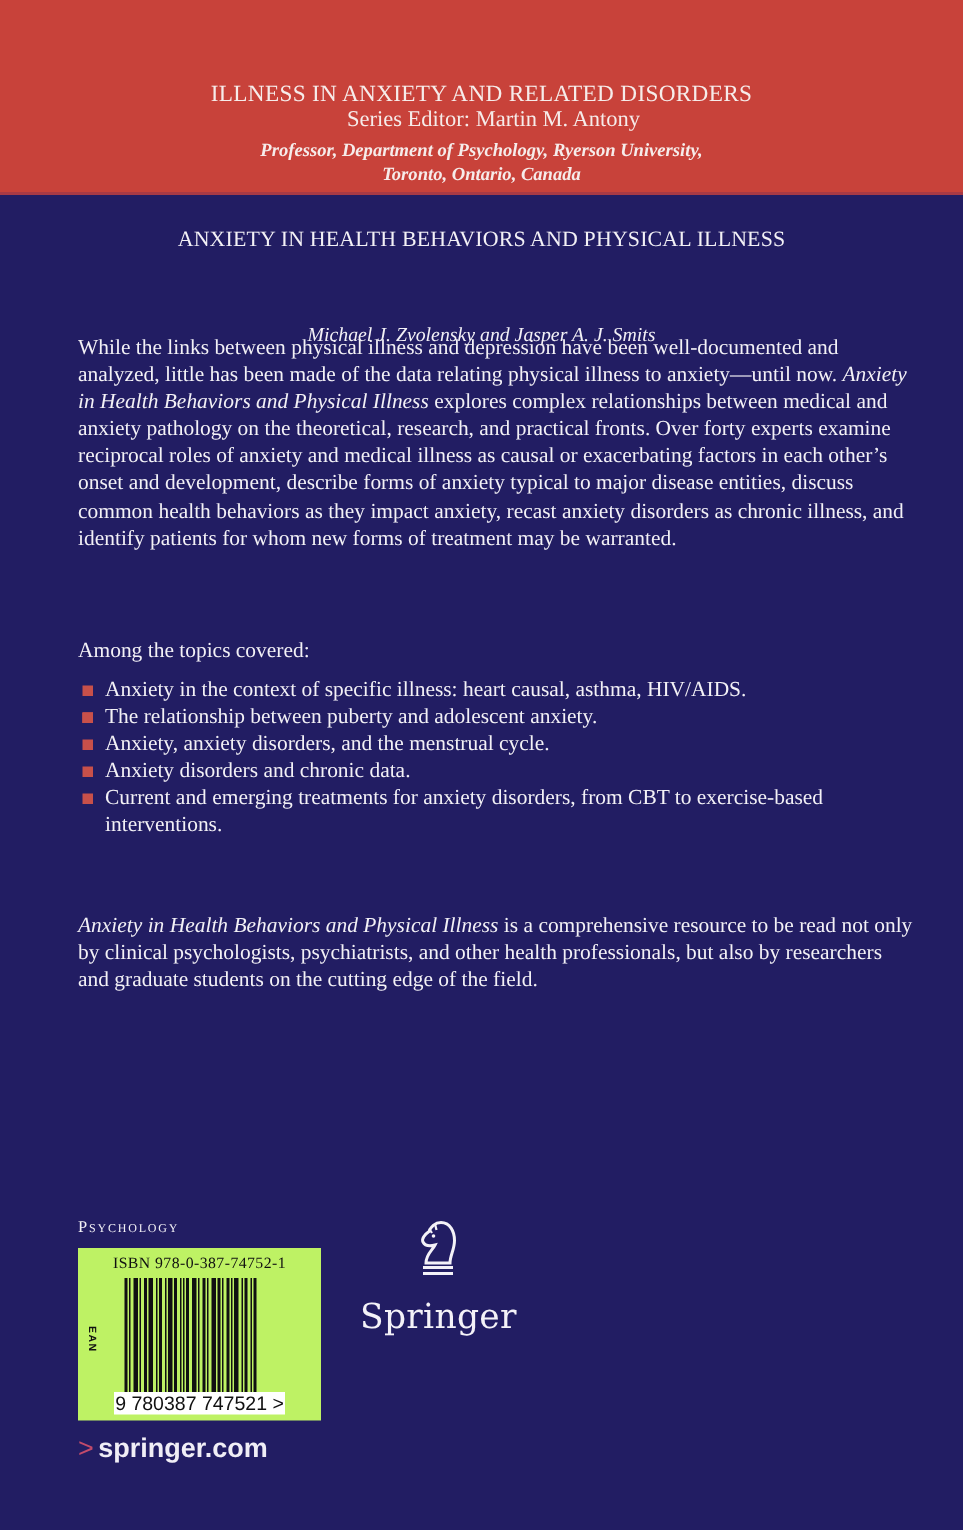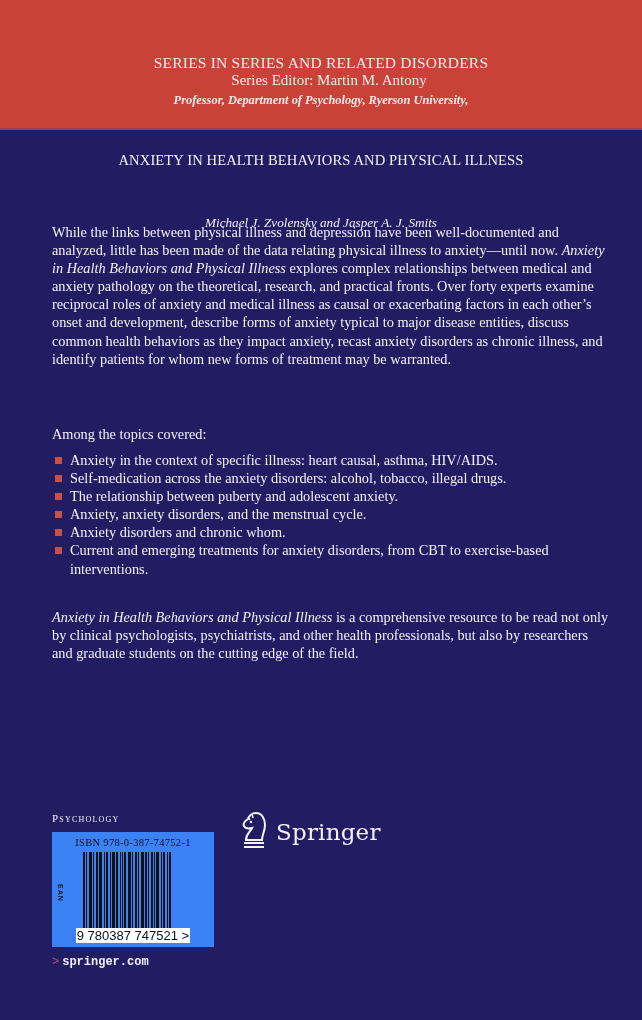--- a/index.html
+++ b/index.html
@@ -61,21 +61,21 @@
     position: absolute; top: 608px; left: 52px; width: 560px;
     font-size: 14.3px; line-height: 18.1px;
   }
   .category {
     position: absolute; top: 812px; left: 52px;
     font-size: 9px; letter-spacing: 1.2px;
     font-variant: small-caps; font-size: 11px;
   }
   .barcode-box {
     position: absolute; top: 832px; left: 52px; width: 162px; height: 115px;
-    background: #3b82f6; color: #111;
+    background: #bef264; color: #111;
   }
   .isbn {
     position: absolute; top: 5px; left: 0; width: 100%; text-align: center;
     font-size: 10.5px; letter-spacing: 0.3px;
   }
   .ean {
     position: absolute; top: 52px; left: 5px;
     font-family: "Liberation Sans", sans-serif; font-size: 7px; font-weight: bold;
     writing-mode: vertical-rl; letter-spacing: 1px;
   }
@@ -86,57 +86,58 @@
   .bars span { display: block; height: 100%; background: #111; }
   .bars span.gap { background: transparent; }
   .ean-digits {
     position: absolute; top: 96px; left: 0; width: 100%; text-align: center;
     font-family: "Liberation Sans", sans-serif; font-size: 13px;
     background: transparent;
   }
   .ean-digits b { font-weight: normal; background: #fff; padding: 0 1px; }
   .website {
     position: absolute; top: 955px; left: 52px;
-    font-family: Liberation Mono, monospace; font-size: 12px; font-weight: bold;
+    font-family: Liberation Sans, sans-serif; font-size: 18px; font-weight: bold;
     color: #f0eef6;
   }
   .website .arrow { color: #c34b6b; font-weight: normal; margin-right: 3px; }
   .publisher {
     position: absolute; top: 812px; left: 240px; height: 40px;
-    display: flex; align-items: center; gap: 8px;
+    display: flex; align-items: center; gap: 8px; flex-direction: column;
   }
   .publisher-name {
     font-family: "DejaVu Serif", serif; font-size: 23px; color: #f4f2f8;
     letter-spacing: 0.2px;
   }
 </style>
 </head>
 <body>
 
 <div class="header-band">
-  <div class="series-title">SERIES IN SERIES AND RELATED DISORDERS</div>
+  <div class="series-title">ILLNESS IN ANXIETY AND RELATED DISORDERS</div>
   <div class="series-editor">Series Editor: Martin M. Antony</div>
   <div class="editor-affil">
     <div>Professor, Department of Psychology, Ryerson University,</div>
+    <div>Toronto, Ontario, Canada</div>
   </div>
 </div>
 
 <div class="book-title">ANXIETY IN HEALTH BEHAVIORS AND PHYSICAL ILLNESS</div>
 <div class="book-authors">Michael J. Zvolensky and Jasper A. J. Smits</div>
 
 <p class="blurb"><span>While the links between physical illness and depression have been well-documented and analyzed, little has been made of the data relating physical illness to anxiety—until now. </span><i>Anxiety in Health Behaviors and Physical Illness</i><span> explores complex relationships between medical and anxiety pathology on the theoretical, research, and practical fronts. Over forty experts examine reciprocal roles of anxiety and medical illness as causal or exacerbating factors in each other’s onset and development, describe forms of anxiety typical to major disease entities, discuss common health behaviors as they impact anxiety, recast anxiety disorders as chronic illness, and identify patients for whom new forms of treatment may be warranted.</span></p>
 
 <div class="topics-intro">Among the topics covered:</div>
 <ul class="topics">
   <li><span class="bullet"></span><span>Anxiety in the context of specific illness: heart causal, asthma, HIV/AIDS.</span></li>
-  <li><span class="bullet"></span><span>Self-medication across the anxiety disorders: alcohol, tobacco, illegal drugs.</span></li>
+  <li><span class="bullet"></span></li>
   <li><span class="bullet"></span></li>
   <li><span class="bullet"></span><span>The relationship between puberty and adolescent anxiety.</span></li>
   <li><span class="bullet"></span><span>Anxiety, anxiety disorders, and the menstrual cycle.</span></li>
-  <li><span class="bullet"></span><span>Anxiety disorders and chronic whom.</span></li>
+  <li><span class="bullet"></span><span>Anxiety disorders and chronic data.</span></li>
   <li><span class="bullet"></span><span>Current and emerging treatments for anxiety disorders, from CBT to exercise-based interventions.</span></li>
 </ul>
 
 <p class="closing"><i>Anxiety in Health Behaviors and Physical Illness</i><span> is a comprehensive resource to be read not only by clinical psychologists, psychiatrists, and other health professionals, but also by researchers and graduate students on the cutting edge of the field.</span></p>
 
 <div class="category">Psychology</div>
 
 <div class="barcode-box">
   <div class="isbn">ISBN 978-0-387-74752-1</div>
   <div class="ean">EAN</div>

